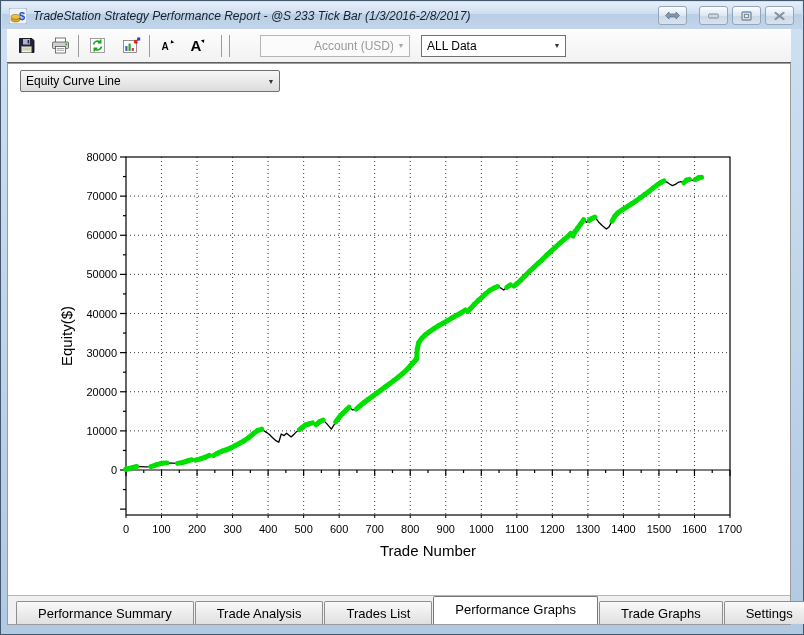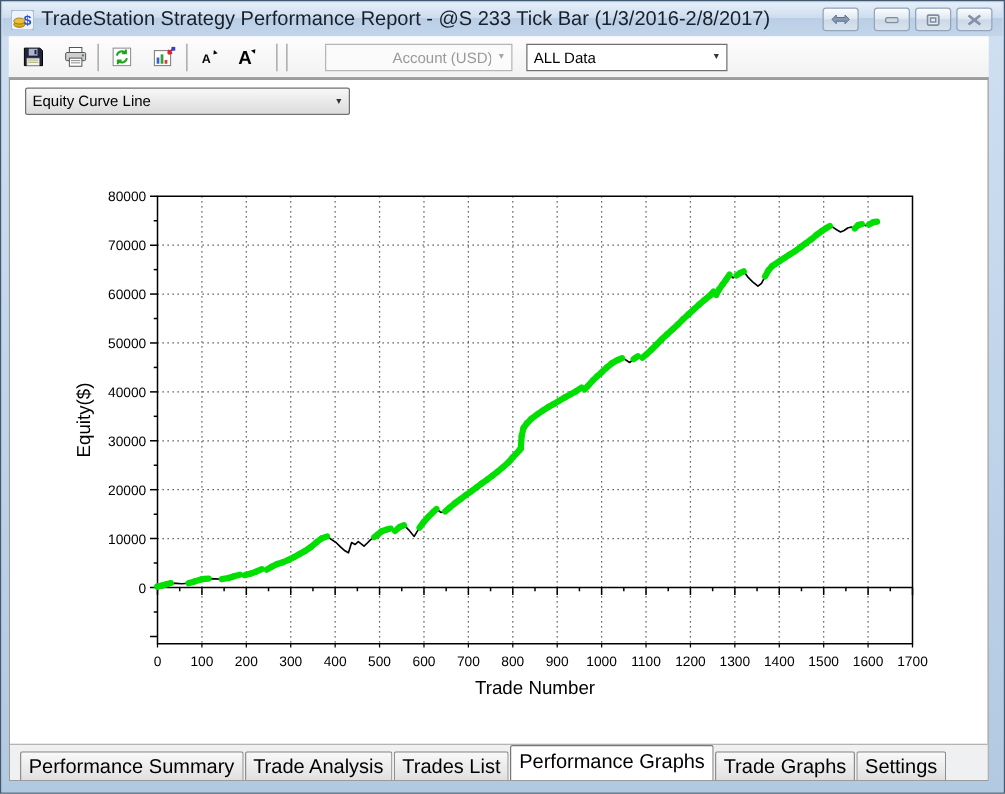--- a/index.html
+++ b/index.html
@@ -4,21 +4,21 @@
 <style>
   html,body{margin:0;padding:0;width:804px;height:635px;overflow:hidden;
     font-family:"Liberation Sans",sans-serif;-webkit-font-smoothing:antialiased;}
   .window{position:absolute;inset:0;background:linear-gradient(#cfe0f2,#b2c9e2);
     border:1px solid #41586f;box-sizing:border-box;}
   
   .titlebar{position:absolute;left:1px;right:1px;top:1px;height:27px;
     background:linear-gradient(#e6eff9 0%,#cdddef 45%,#b9cee6 46%,#c3d5ea 100%);
     display:flex;align-items:center;}
   .appicon{width:18px;height:16px;margin:0 6px 0 7px;position:relative;flex:0 0 auto;}
-  .titletext{font-size:16px;color:#17202b;white-space:nowrap;}
+  .titletext{font-size:12px;color:#17202b;white-space:nowrap;font-style:italic;}
   .titlebtns{position:absolute;right:8px;top:4px;display:flex;gap:4px;}
   .tbtn{width:29px;height:19px;border:1px solid #93a5ba;border-radius:3px;
     background:linear-gradient(#fdfefe,#dde6f0 50%,#ccd8e7 51%,#d9e3ef);
     display:flex;align-items:center;justify-content:center;box-sizing:border-box;}
   .tbtn.gap{margin-right:8px;}
   
   .toolbar{position:absolute;left:6px;right:12px;top:28px;height:34px;
     background:linear-gradient(#fdfdfd,#f2f2f2);border-bottom:1px solid #5f5f5f;
     display:flex;align-items:center;box-sizing:border-box;}
   .tool{width:26px;height:24px;display:flex;align-items:center;justify-content:center;flex:0 0 auto;}
@@ -36,21 +36,21 @@
   .graphcombo{position:absolute;left:12px;top:6px;width:260px;}
   .charttitle{position:absolute;left:0;top:40px;width:100%;text-align:center;
     font-size:12px;font-weight:bold;color:#000;}
   #chart-svg{position:absolute;left:0;top:70px;}
   .xlabel{position:absolute;left:33px;top:478px;width:774px;text-align:center;
     font-size:15px;color:#000;}
   
   .tabstrip{position:absolute;left:0;right:0;bottom:0;height:29px;background:#eef0f1;
     border-top:1px solid #b4b4b4;display:flex;align-items:flex-end;padding-left:8px;
     box-sizing:border-box;}
-  .tab{height:23px;line-height:23px;padding:0 6px;font-size:16px;color:#000;
+  .tab{height:23px;line-height:23px;padding:0 21px;font-size:13px;color:#000;
     background:linear-gradient(#f9f9f9,#e0e0e0);border:1px solid #8e8e8e;border-bottom:none;
     border-radius:2px 2px 0 0;margin-right:1px;white-space:nowrap;box-sizing:border-box;margin-top:19px;}
   .tab.active{height:28px;line-height:25px;background:#fff;border-color:#777;z-index:2;}
 </style>
 </head>
 <body>
 
 <div class="window">
 
   <div class="titlebar">
@@ -139,21 +139,21 @@
         <text x="7" y="14" font-size="15" font-weight="bold" fill="#000" text-anchor="middle" font-family="Liberation Sans,sans-serif">A</text>
         <path d="M12 5 l4 0 l-2 -3 z" fill="#000" transform="rotate(40 14 4)"></path>
       </svg>
     </span>
     <span class="tsep" style="margin-left:10px;"></span>
     <span class="tsep" style="margin:0 2px;"></span>
     <span class="combo disabled" style="width:150px;margin-left:28px;">
       <span class="ctext">Account (USD)</span>
       <span class="carrow">▼</span>
     </span>
-    <span class="combo" style="width:161px;margin-left:11px;">
+    <span class="combo" style="width:145px;margin-left:11px;">
       <span class="ctext">ALL Data</span>
       <span class="carrow">▼</span>
     </span>
   </div>
 
   <div class="content">
     <div class="combo shaded graphcombo">
       <span class="ctext">Equity Curve Line</span>
       <span class="carrow">▼</span>
     </div>

